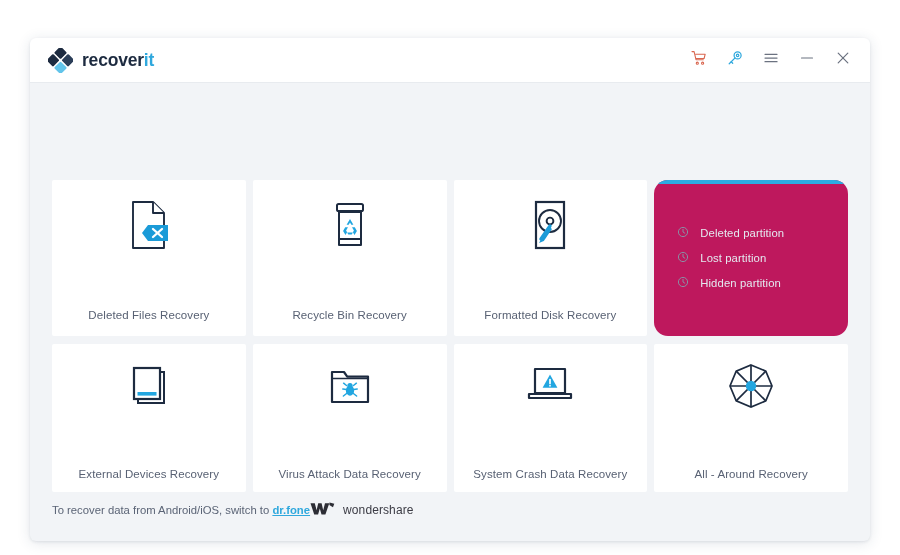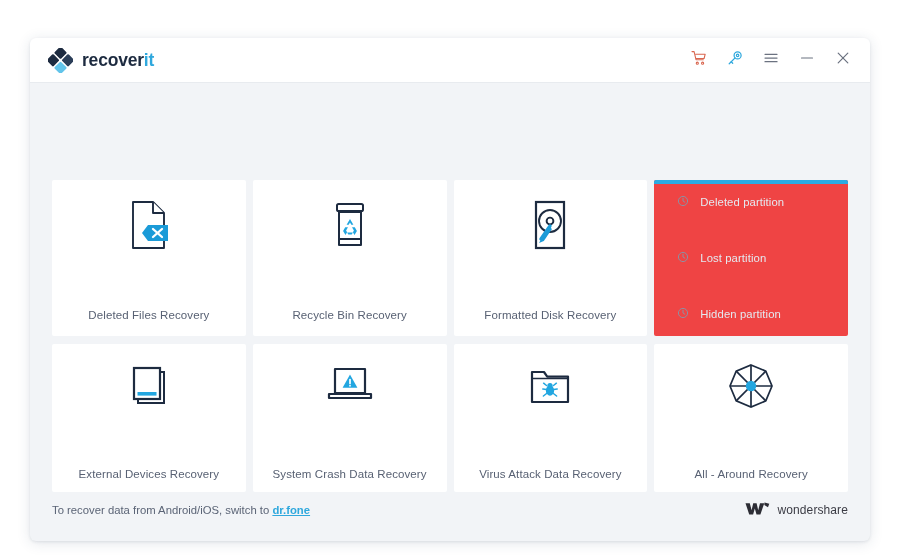--- a/index.html
+++ b/index.html
@@ -93,30 +93,29 @@
     margin-top: 22px;
     font-size: 11.5px;
     color: #586173;
     letter-spacing: 0.1px;
     text-align: center;
   }
   .card.row2 .card-label { margin-top: 20px; }
 
   
   .card-active {
-    background: #ef4444;
-    border-radius: 2px;
+    background: #be185d;
+    border-radius: 14px;
     position: relative;
     display: flex;
     flex-direction: column;
     justify-content: center;
     padding-left: 23px;
     cursor: pointer;
     overflow: hidden;
-    gap: 31px;
   }
   .card-active::before {
     content: "";
     position: absolute;
     left: 0; right: 0; top: 0;
     height: 4px;
     background: #2cabe3;
   }
   .partition-item {
     display: flex;
@@ -133,21 +132,21 @@
 
   
   .footer {
     position: absolute;
     left: 22px;
     right: 22px;
     bottom: 0;
     height: 62px;
     display: flex;
     align-items: center;
-    justify-content: space-between;
+    justify-content: flex-start;
   }
   .footer-note {
     font-size: 11.3px;
     color: #5b6476;
   }
   .footer-link {
     color: #2fa8dd;
     text-decoration: underline;
     font-weight: bold;
     cursor: pointer;
@@ -321,55 +320,55 @@
             <rect x="13" y="10" width="26" height="31" fill="#fff" stroke="#1d2b40" stroke-width="2"></rect>
             <rect x="9" y="6" width="26" height="31" fill="#fff" stroke="#1d2b40" stroke-width="2.2"></rect>
             <rect x="12.5" y="30" width="19" height="3.6" fill="#22a6e0"></rect>
           </svg>
         </div>
         <div class="card-label">External Devices Recovery</div>
       </div>
 
       <div class="card row2">
         <div class="card-icon">
-          <svg width="54" height="44" viewBox="0 0 54 44" fill="none">
-            <rect x="12" y="5" width="30" height="24" fill="#fff" stroke="#1d2b40" stroke-width="2.2" stroke-linejoin="round"></rect>
-            <path d="M6 30h42v4H6z" fill="#fff" stroke="#1d2b40" stroke-width="2.2" stroke-linejoin="round"></path>
-            <path d="M27 10.5l7.4 13.2H19.6z" fill="#22a6e0"></path>
-            <g stroke="#ffffff" stroke-width="1.7" stroke-linecap="round">
-              <line x1="27" y1="15.5" x2="27" y2="19.5"></line>
-              <line x1="27" y1="21.5" x2="27" y2="21.8"></line>
-            </g>
-          </svg>
-        </div>
-        <div class="card-label">System Crash Data Recovery</div>
-      </div>
-
-      <div class="card row2">
-        <div class="card-icon">
           <svg width="50" height="46" viewBox="0 0 50 46" fill="none">
             <path d="M7 9h12l3.2 4.6H43V39H7z" fill="#fff" stroke="#1d2b40" stroke-width="2.2" stroke-linejoin="round"></path>
             <path d="M7 15.5h36" stroke="#1d2b40" stroke-width="1.6"></path>
             <g fill="#22a6e0" stroke="#22a6e0" stroke-width="1.5" stroke-linecap="round">
               <ellipse cx="25" cy="27.5" rx="3.4" ry="4.4"></ellipse>
               <circle cx="25" cy="22.6" r="1.9"></circle>
               <line x1="21.5" y1="22.5" x2="18.6" y2="20.2"></line>
               <line x1="28.5" y1="22.5" x2="31.4" y2="20.2"></line>
               <line x1="21.4" y1="26.5" x2="17.8" y2="26"></line>
               <line x1="28.6" y1="26.5" x2="32.2" y2="26"></line>
               <line x1="21.6" y1="30.5" x2="18.4" y2="33"></line>
               <line x1="28.4" y1="30.5" x2="31.6" y2="33"></line>
             </g>
           </svg>
         </div>
         <div class="card-label">Virus Attack Data Recovery</div>
       </div>
 
       <div class="card row2">
         <div class="card-icon">
+          <svg width="54" height="44" viewBox="0 0 54 44" fill="none">
+            <rect x="12" y="5" width="30" height="24" fill="#fff" stroke="#1d2b40" stroke-width="2.2" stroke-linejoin="round"></rect>
+            <path d="M6 30h42v4H6z" fill="#fff" stroke="#1d2b40" stroke-width="2.2" stroke-linejoin="round"></path>
+            <path d="M27 10.5l7.4 13.2H19.6z" fill="#22a6e0"></path>
+            <g stroke="#ffffff" stroke-width="1.7" stroke-linecap="round">
+              <line x1="27" y1="15.5" x2="27" y2="19.5"></line>
+              <line x1="27" y1="21.5" x2="27" y2="21.8"></line>
+            </g>
+          </svg>
+        </div>
+        <div class="card-label">System Crash Data Recovery</div>
+      </div>
+
+      <div class="card row2">
+        <div class="card-icon">
           <svg width="50" height="50" viewBox="0 0 50 50" fill="none" stroke="#1d2b40" stroke-width="1.7">
             <polygon points="25,4 39.8,10.1 46,25 39.8,39.9 25,46 10.2,39.9 4,25 10.2,10.1" fill="#fff"></polygon>
             <line x1="25" y1="4" x2="25" y2="46"></line>
             <line x1="4" y1="25" x2="46" y2="25"></line>
             <line x1="10.2" y1="10.1" x2="39.8" y2="39.9"></line>
             <line x1="39.8" y1="10.1" x2="10.2" y2="39.9"></line>
             <circle cx="25" cy="25" r="5.2" fill="#22a6e0" stroke="none"></circle>
           </svg>
         </div>
         <div class="card-label">All - Around Recovery</div>

